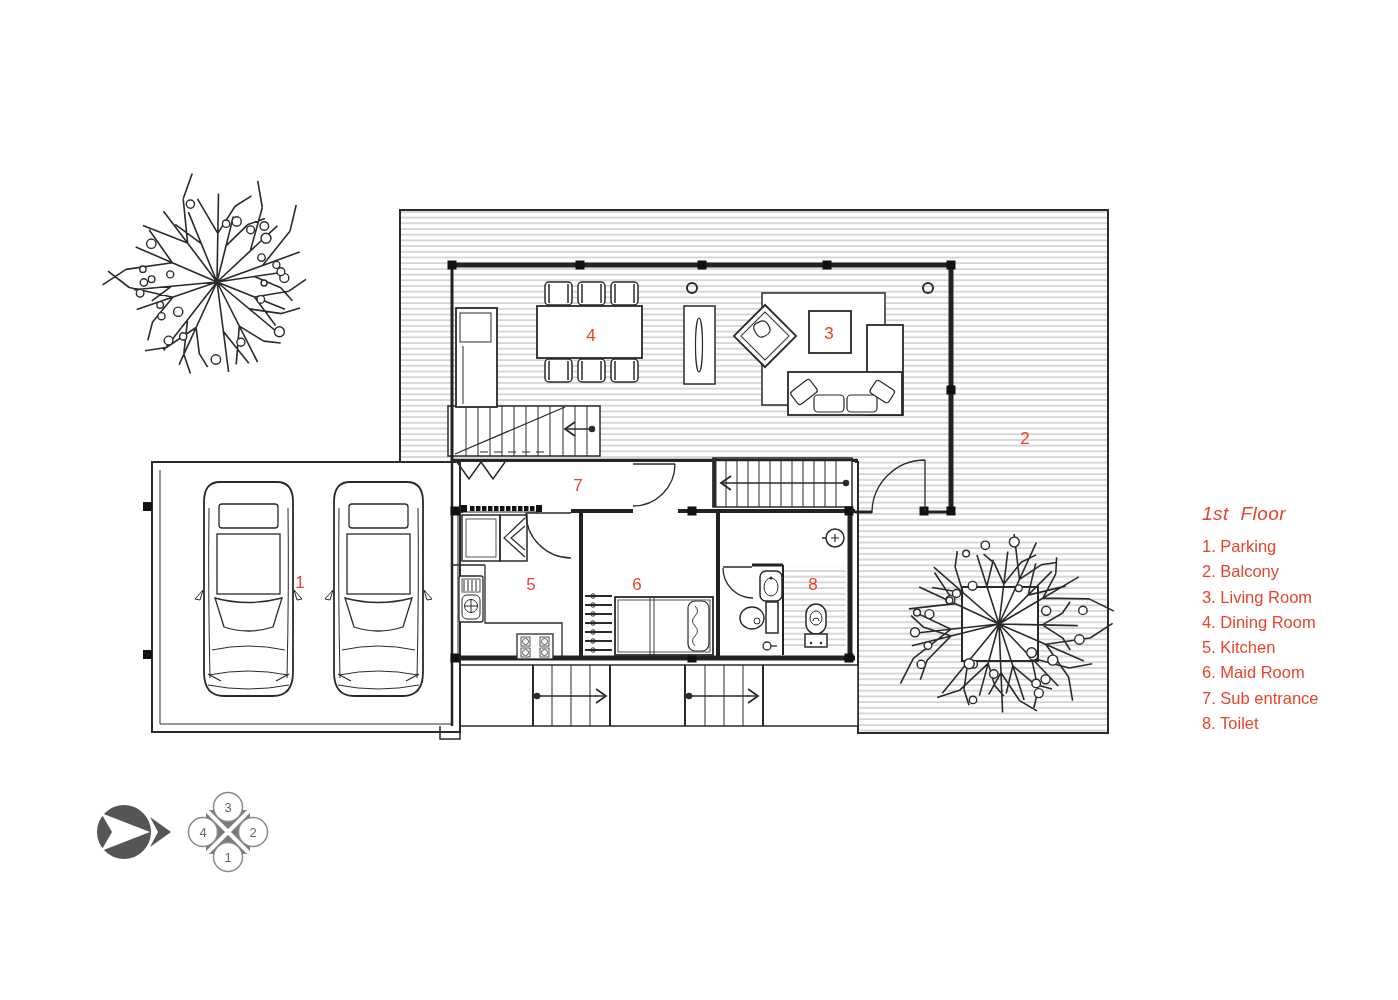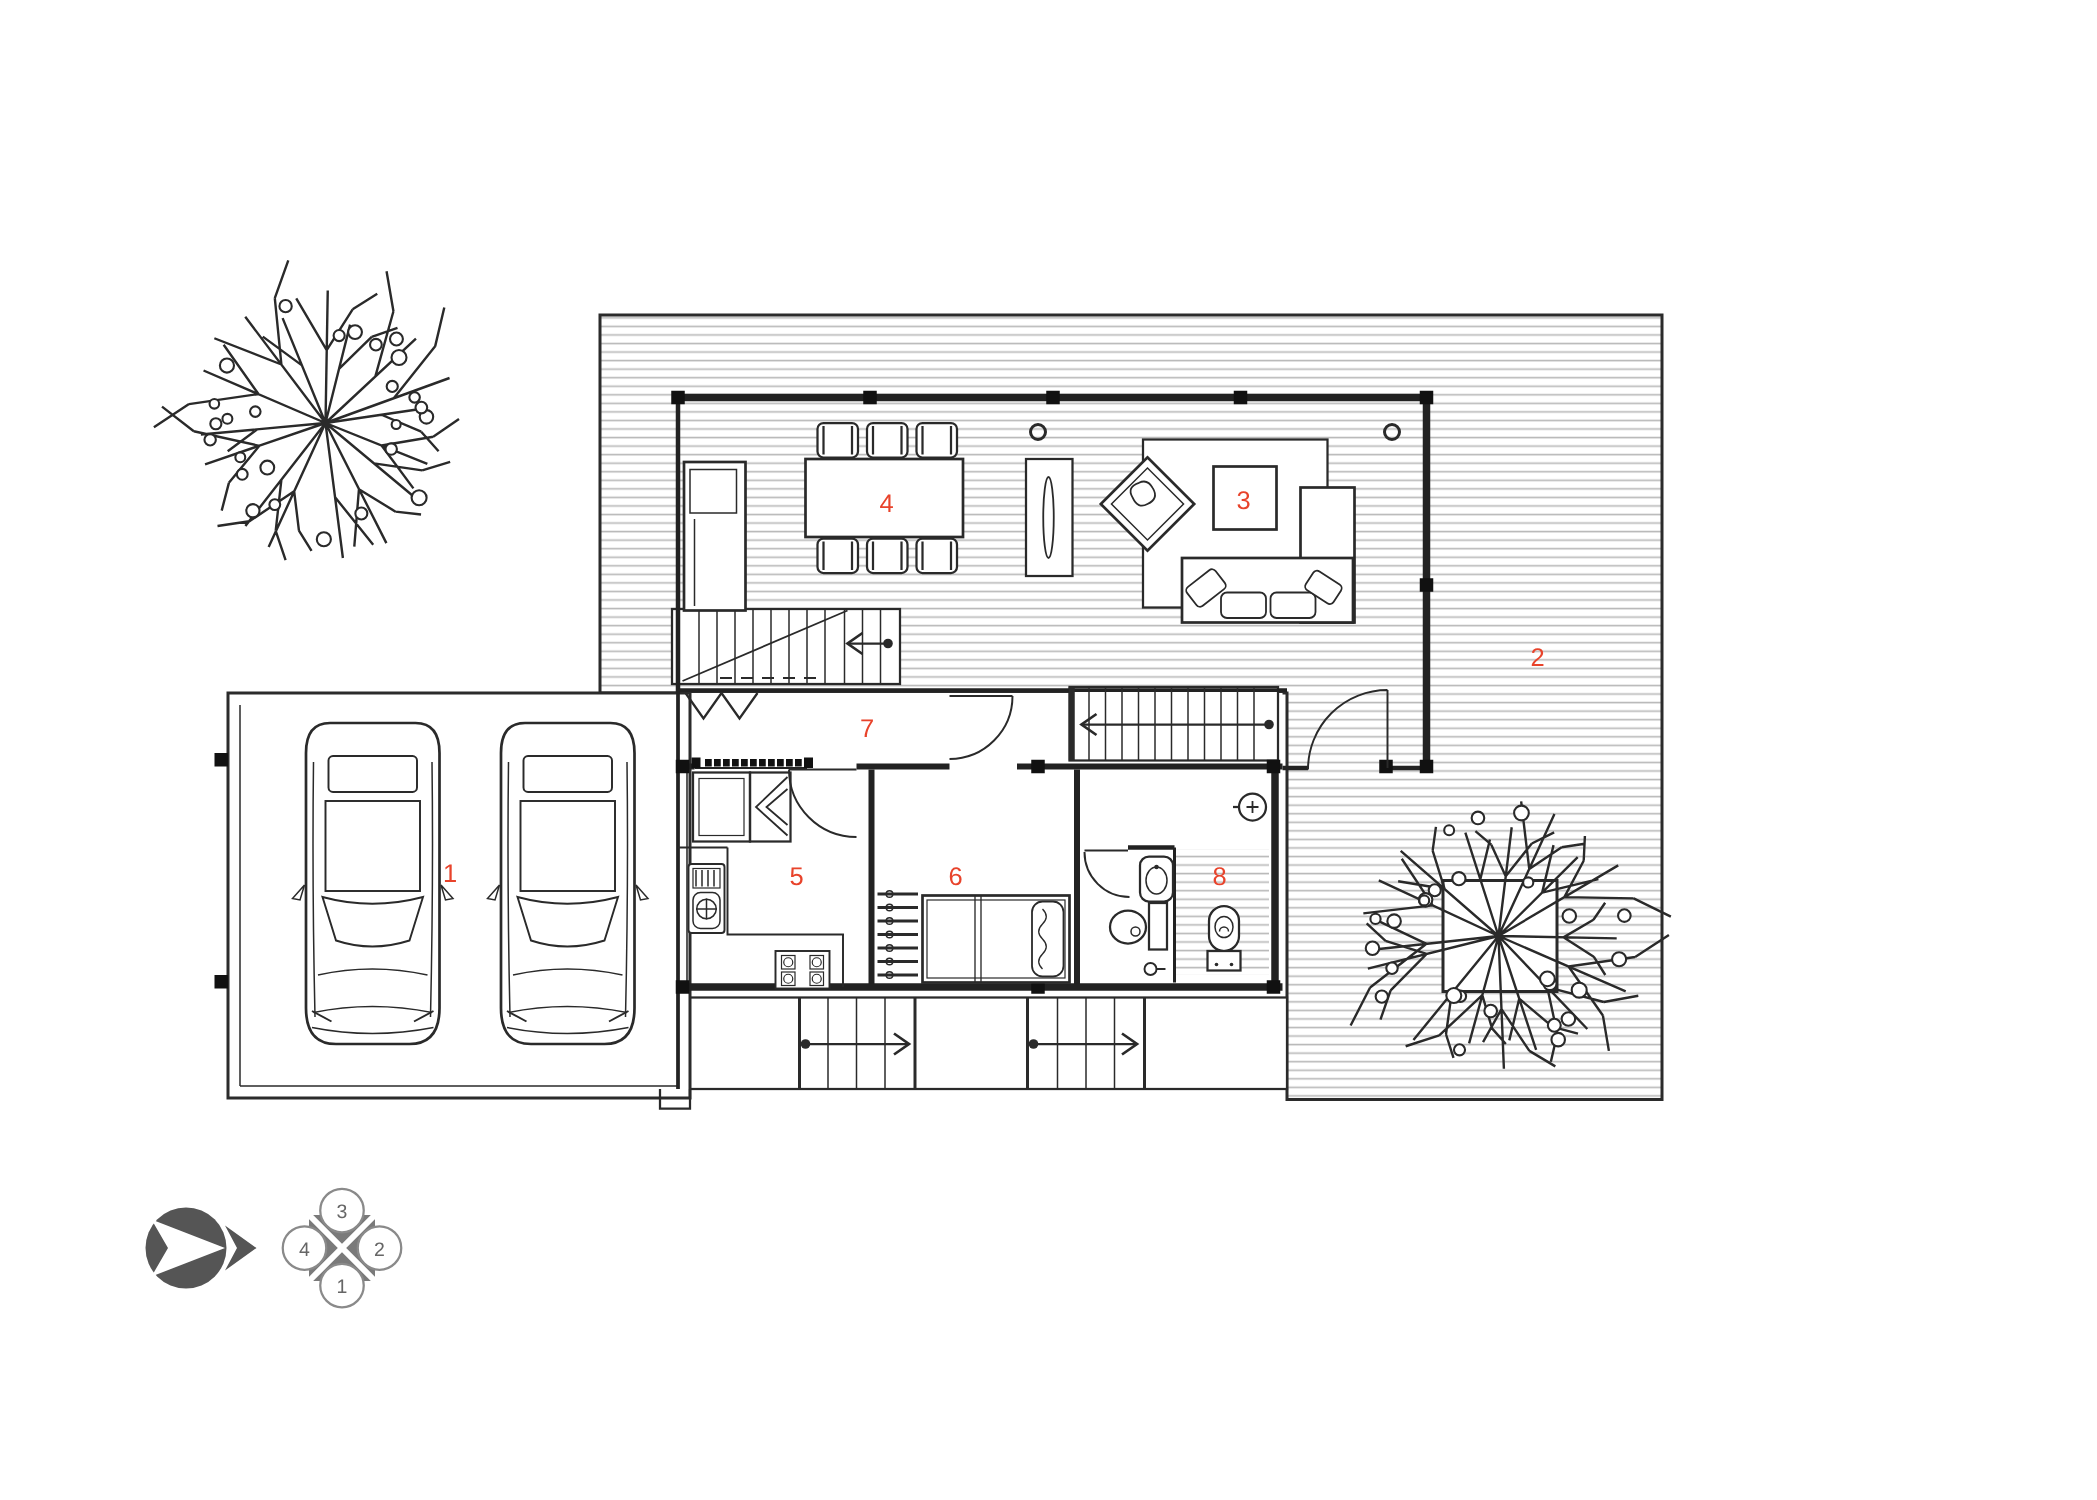--- a/index.html
+++ b/index.html
@@ -405,14 +405,27 @@
     <circle cx="253" cy="832" r="14.5" fill="#fff" stroke="#8a8a8a" stroke-width="1.5"></circle>
     <circle cx="228" cy="857" r="14.5" fill="#fff" stroke="#8a8a8a" stroke-width="1.5"></circle>
     <circle cx="203" cy="832" r="14.5" fill="#fff" stroke="#8a8a8a" stroke-width="1.5"></circle>
     <text class="compass-num" x="228" y="812" text-anchor="middle">3</text>
     <text class="compass-num" x="253" y="837" text-anchor="middle">2</text>
     <text class="compass-num" x="228" y="862" text-anchor="middle">1</text>
     <text class="compass-num" x="203" y="837" text-anchor="middle">4</text>
   </g>
 </svg>
 
-
+<div class="legend">
+  <div class="legend-title">1st  Floor</div>
+  <ul class="legend-list">
+    <li>1. Parking</li>
+    <li>2. Balcony</li>
+    <li>3. Living Room</li>
+    <li>4. Dining Room</li>
+    <li>5. Kitchen</li>
+    <li>6. Maid Room</li>
+    <li>7. Sub entrance</li>
+    <li>8. Toilet</li>
+  </ul>
 </div>
 
+</div>
+
 </body></html>

